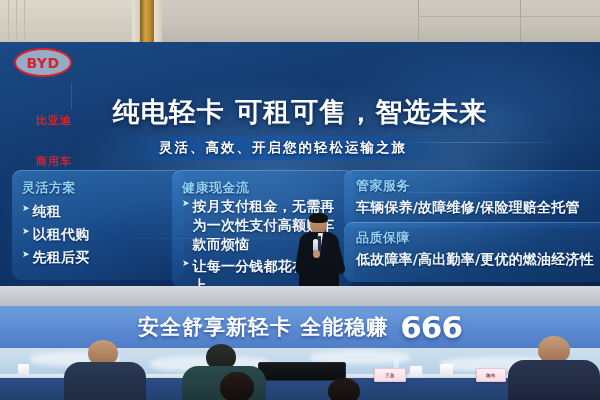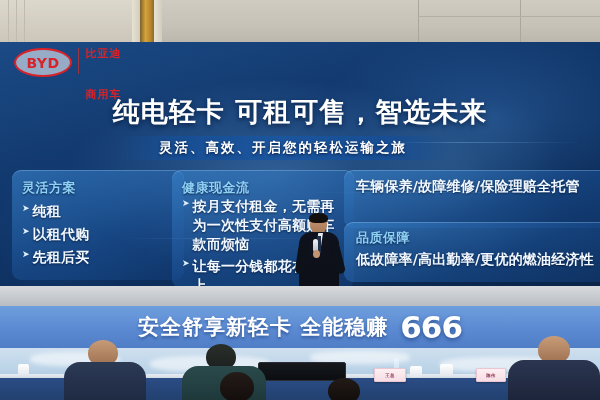--- a/index.html
+++ b/index.html
@@ -29,21 +29,21 @@
             linear-gradient(165deg,#1b4a85 0%,#12396e 35%,#0d2f5e 65%,#0a2448 100%);
           overflow:hidden;}
   .scr-wave{position:absolute;border-radius:50%;filter:blur(9px);opacity:.5;}
   .w1{left:330px;top:60px;width:260px;height:150px;background:radial-gradient(circle,rgba(120,190,240,.35),rgba(0,0,0,0) 68%);}
   .w2{left:150px;top:150px;width:260px;height:120px;background:radial-gradient(circle,rgba(70,140,210,.30),rgba(0,0,0,0) 70%);}
   .w3{left:-40px;top:120px;width:200px;height:140px;background:radial-gradient(circle,rgba(40,100,170,.30),rgba(0,0,0,0) 70%);}
   .scr-streak{position:absolute;background:linear-gradient(90deg,rgba(140,200,245,0),rgba(150,205,250,.30),rgba(140,200,245,0));
           height:1px;filter:blur(.6px);}
 
   
-  .logo{position:absolute;left:14px;top:6px;display:flex;align-items:flex-start;gap:6px;}
+  .logo{position:absolute;left:14px;top:6px;display:flex;align-items:flex-end;gap:6px;flex-direction:column;}
   .byd-oval{width:54px;height:25px;border:2.6px solid #d8232a;border-radius:50%;
             display:flex;align-items:center;justify-content:center;
             color:#d8232a;font-weight:bold;font-size:14px;letter-spacing:.5px;
             font-family:"DejaVu Sans",sans-serif;background:rgba(255,255,255,.55);}
   .logo-div{width:1.4px;height:26px;background:#c9302c;opacity:.75;}
   .logo-cn{display:flex;flex-direction:column;line-height:1.05;color:#d8232a;
            font-size:11px;font-weight:bold;letter-spacing:1px;gap:29px;}
 
   
   .headline{position:absolute;left:0;top:52px;width:600px;text-align:center;
@@ -213,20 +213,21 @@
         <span class="arrow">➤</span>
         <span class="p-line">按月支付租金，无需再为一次性支付高额购车款而烦恼</span>
       </div>
       <div class="bullet">
         <span class="arrow">➤</span>
         <span class="p-line">让每一分钱都花在刀刃上</span>
       </div>
     </div>
 
     <div class="panel" id="panel-butler">
+      <div class="p-title">管家服务</div>
       <div class="p-line">车辆保养/故障维修/保险理赔全托管</div>
     </div>
 
     <div class="panel" id="panel-quality">
       <div class="p-title">品质保障</div>
       <div class="p-line">低故障率/高出勤率/更优的燃油经济性</div>
     </div>
 
     <div class="cta">
       <span class="headset">

